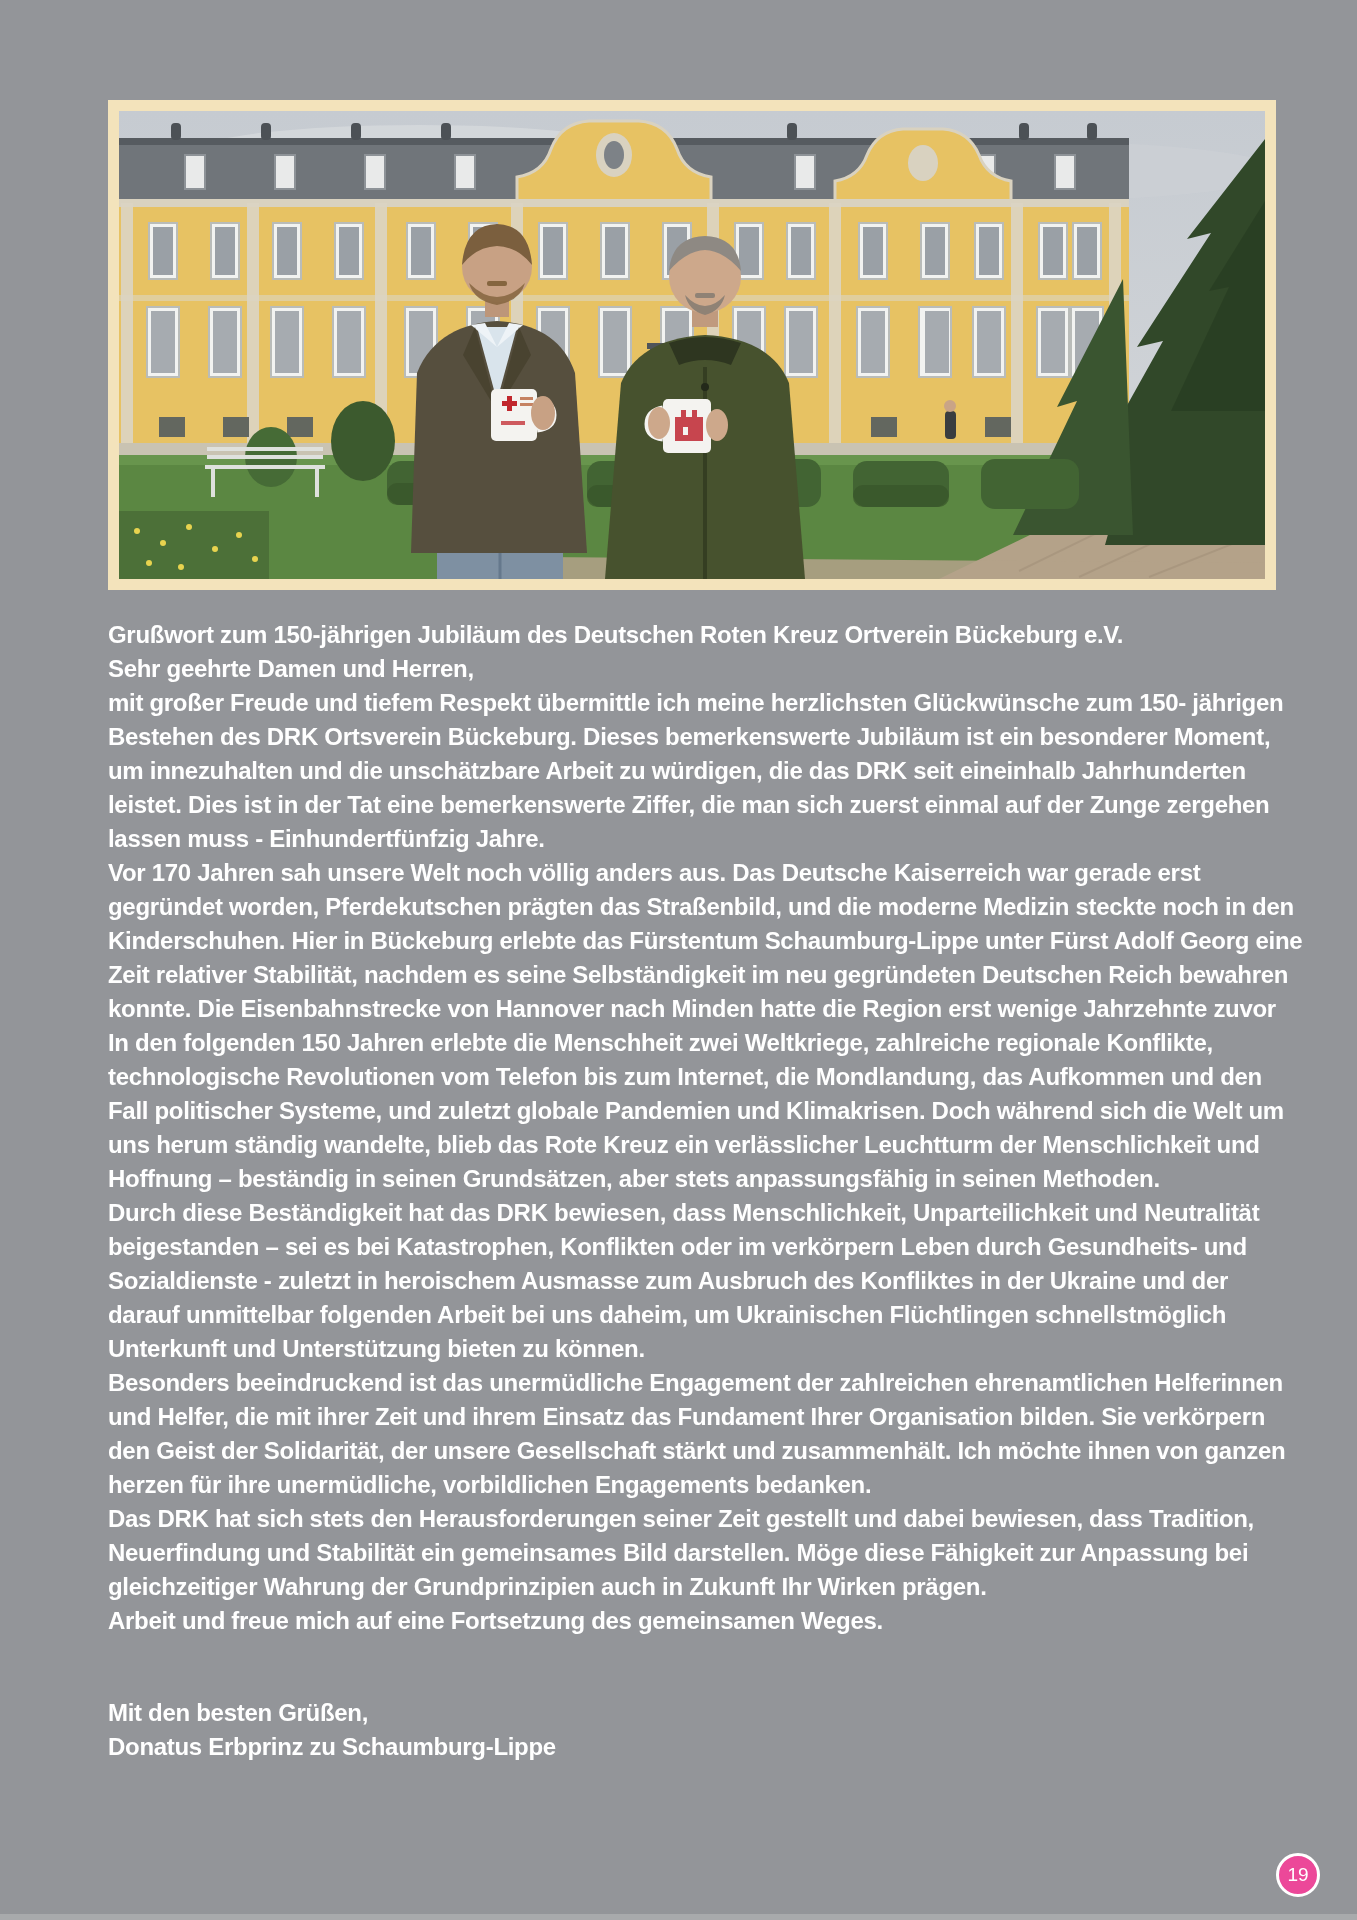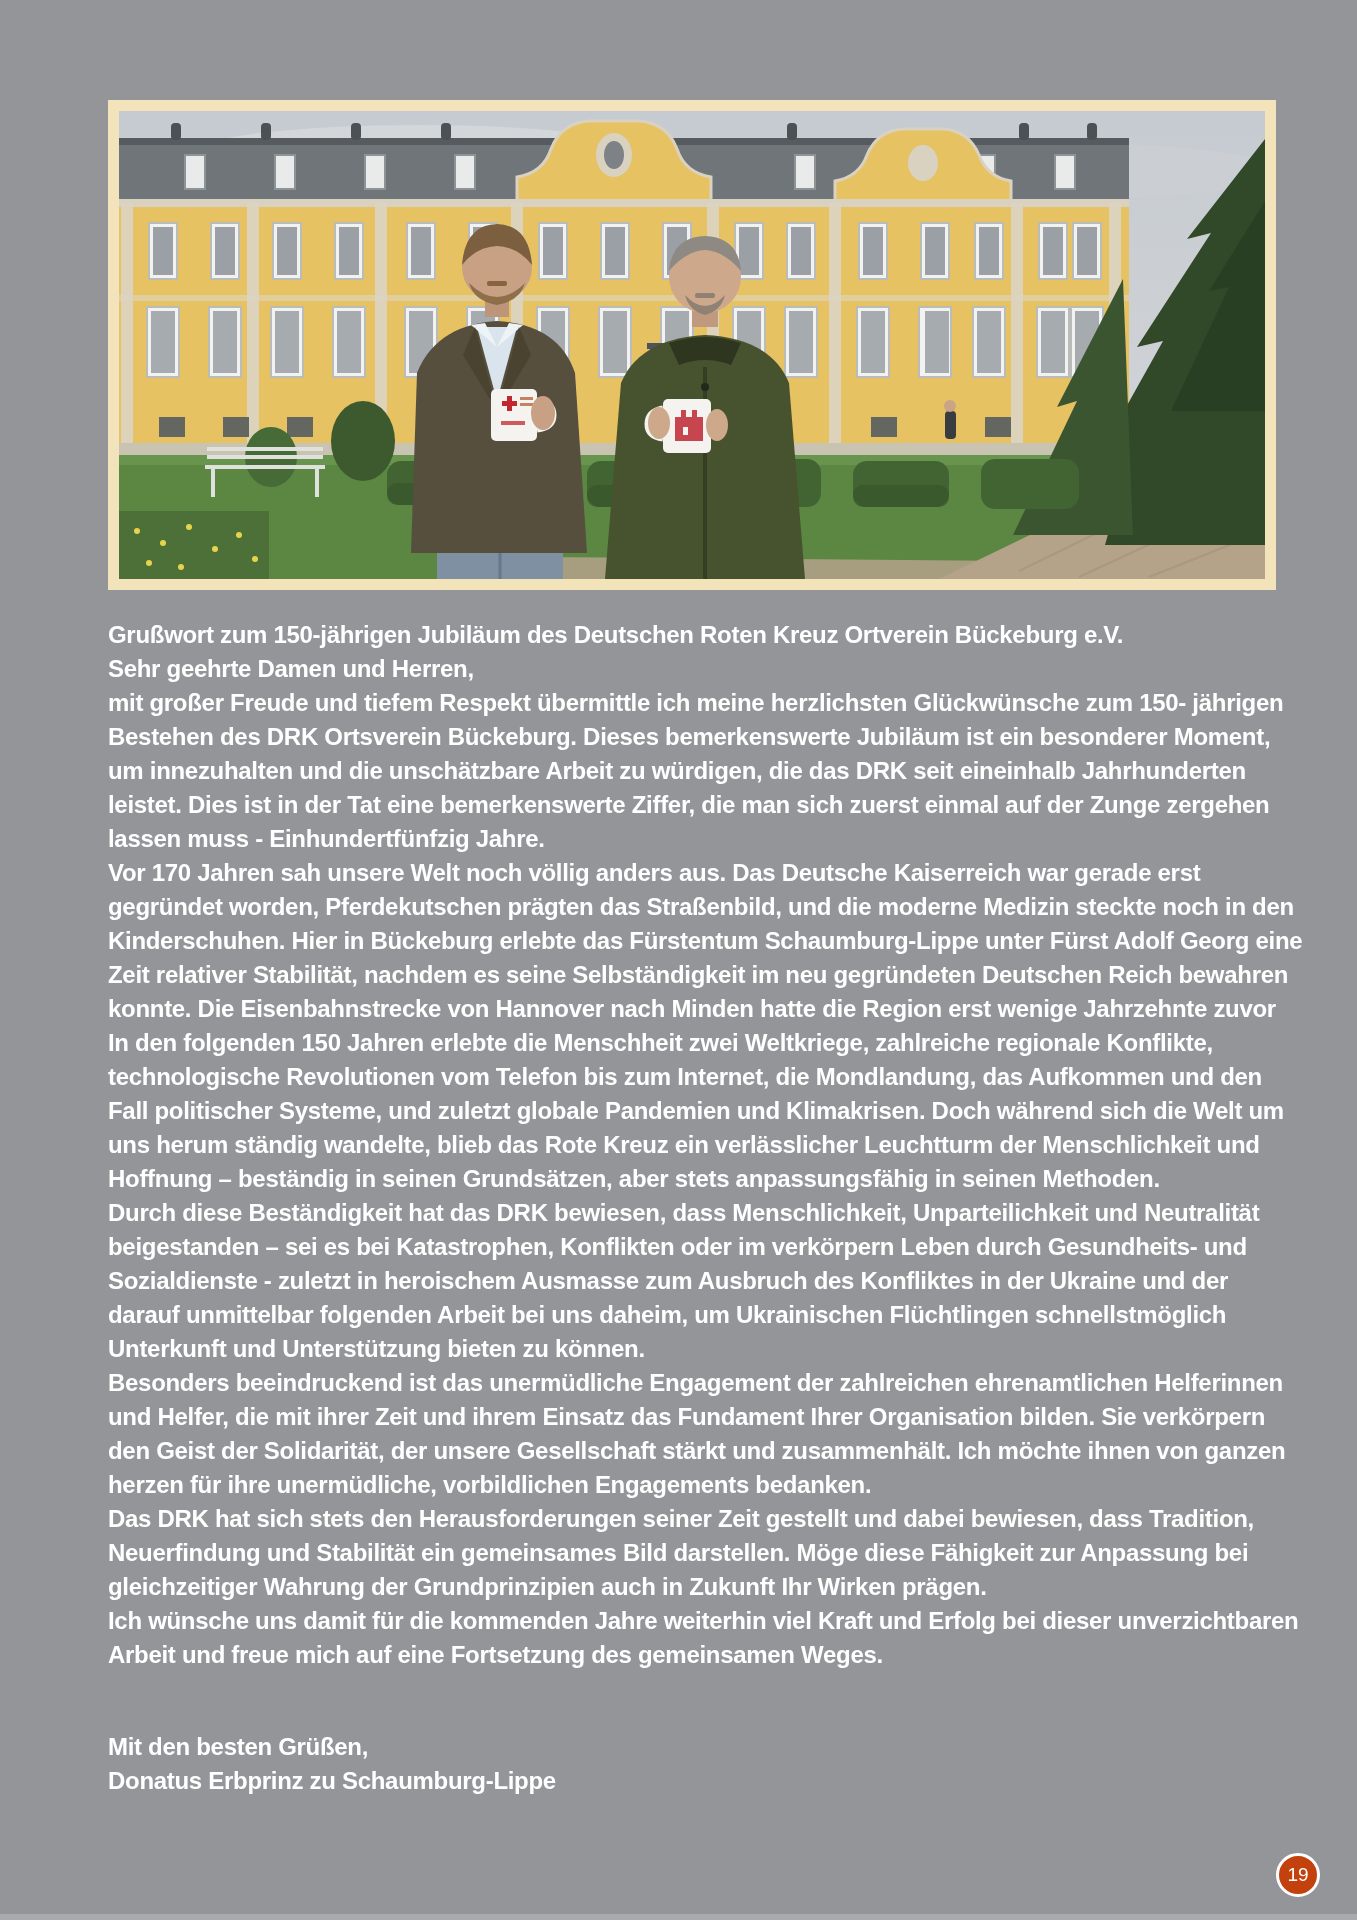--- a/index.html
+++ b/index.html
@@ -341,27 +341,26 @@
         <p>Sozialdienste - zuletzt in heroischem Ausmasse zum Ausbruch des Konfliktes in der Ukraine und der</p>
         <p>darauf unmittelbar folgenden Arbeit bei uns daheim, um Ukrainischen Flüchtlingen schnellstmöglich</p>
         <p>Unterkunft und Unterstützung bieten zu können.</p>
         <p>Besonders beeindruckend ist das unermüdliche Engagement der zahlreichen ehrenamtlichen Helferinnen</p>
         <p>und Helfer, die mit ihrer Zeit und ihrem Einsatz das Fundament Ihrer Organisation bilden. Sie verkörpern</p>
         <p>den Geist der Solidarität, der unsere Gesellschaft stärkt und zusammenhält. Ich möchte ihnen von ganzen</p>
         <p>herzen für ihre unermüdliche, vorbildlichen Engagements bedanken.</p>
         <p>Das DRK hat sich stets den Herausforderungen seiner Zeit gestellt und dabei bewiesen, dass Tradition,</p>
         <p>Neuerfindung und Stabilität ein gemeinsames Bild darstellen. Möge diese Fähigkeit zur Anpassung bei</p>
         <p>gleichzeitiger Wahrung der Grundprinzipien auch in Zukunft Ihr Wirken prägen.</p>
-        <p>Ich wünsche uns damit für die kommenden Jahre weiterhin viel Kraft und Erfolg bei dieser unverzichtbaren</p>
         <p>Arbeit und freue mich auf eine Fortsetzung des gemeinsamen Weges.</p>
       </div>
     <div class="closing">
         <p>Mit den besten Grüßen,</p>
         <p>Donatus Erbprinz zu Schaumburg-Lippe</p>
       </div>
   </main>
 
-  <div class="page-badge" style="background: #c2410c;">
+  <div class="page-badge" style="background: #ec4899;">
     <span>19</span>
   </div>
 
   <div class="bottom-strip"></div>
 </div>
 
 </body></html>

